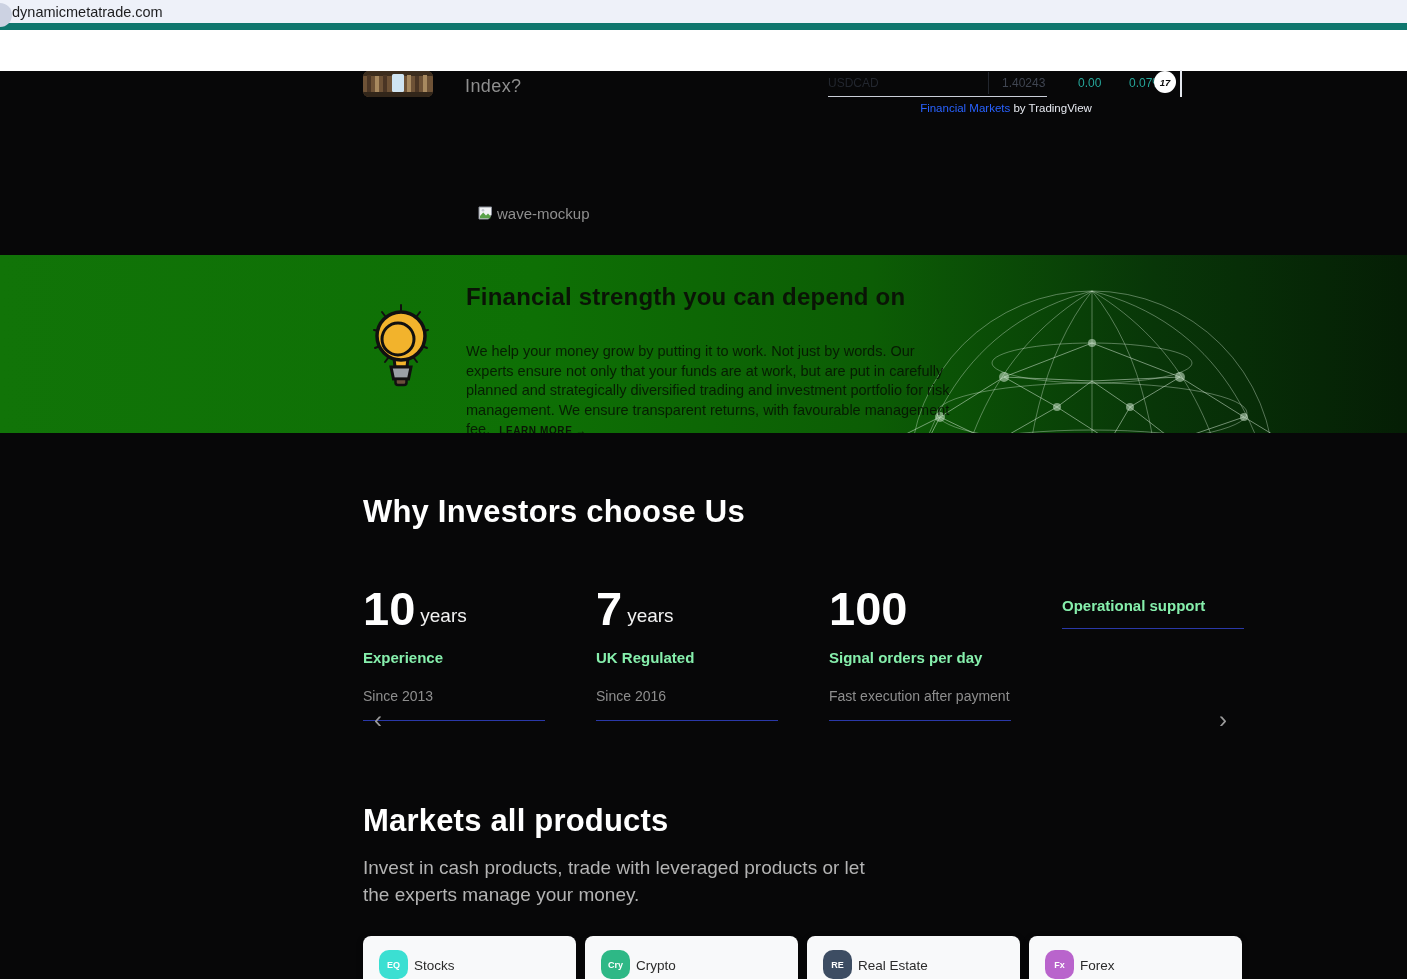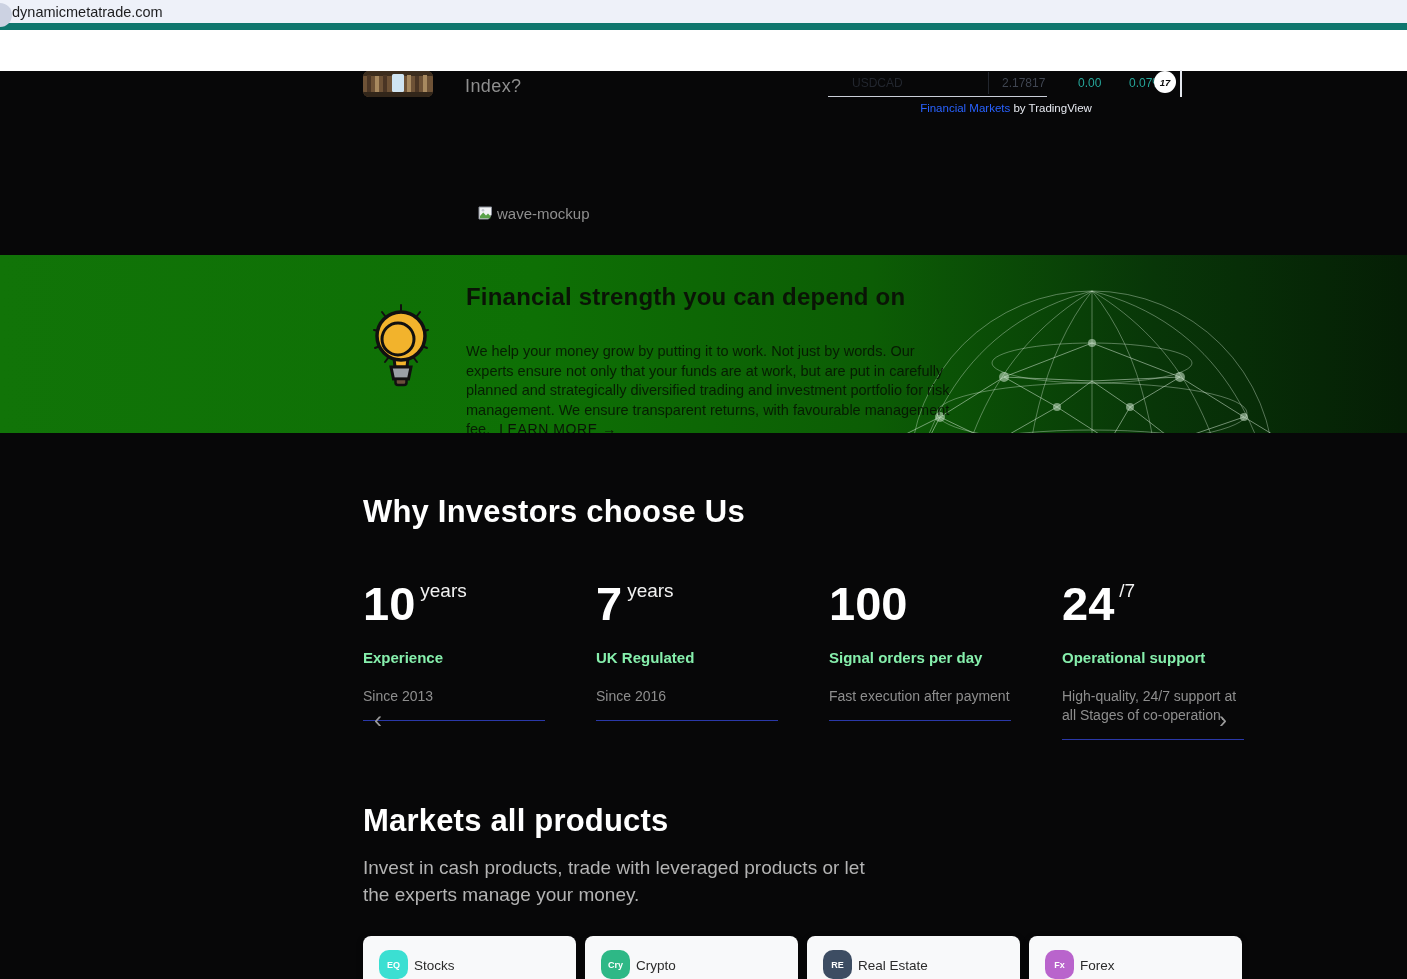--- a/index.html
+++ b/index.html
@@ -29,21 +29,21 @@
     border-radius:6px; overflow:hidden;
   }
   .teaser-title {
     position:absolute; left:465px; top:76px;
     font-size:18px; color:#8f8f8f; letter-spacing:0.4px;
   }
 
   
   .tv-widget { position:absolute; left:828px; top:71px; width:356px; height:48px; font-size:12px; }
   .tv-row { position:relative; height:25px; }
-  .tv-symbol { position:absolute; left:24px; top:5px; color:#22262e; }
+  .tv-symbol { position:absolute; left:0; top:5px; color:#22262e; }
   .tv-divider { position:absolute; left:160px; top:1px; width:1px; height:22px; background:#22262e; }
   .tv-price { position:absolute; left:174px; top:5px; color:#3f4551; }
   .tv-change { position:absolute; left:250px; top:5px; color:#26a69a; }
   .tv-pct { position:absolute; left:301px; top:5px; color:#26a69a; }
   .tv-logo {
     position:absolute; left:326px; top:0; width:22px; height:22px; border-radius:50%;
     background:#ffffff; color:#0b0b0b; font-weight:bold; font-size:9.5px;
     display:flex; align-items:center; justify-content:center; font-style:italic;
   }
   .tv-vline { position:absolute; left:352px; top:-1px; width:2px; height:27px; background:#e4e7ee; }
@@ -58,33 +58,33 @@
   
   .greenband {
     position:absolute; left:0; top:255px; width:1407px; height:178px; overflow:hidden;
     background:linear-gradient(90deg,#117408 0%,#0e7005 38%,#0c5d05 62%,#083608 82%,#051e05 100%);
   }
   .globe { position:absolute; left:852px; top:0; }
   .bulb { position:absolute; left:372px; top:48px; }
   .gs-content { position:absolute; left:466px; top:28px; width:500px; }
   .gs-content h2 { font-size:24px; font-weight:700; color:#0a1406; letter-spacing:0.2px; margin-bottom:31px; }
   .gs-content p { font-size:14.5px; line-height:19.5px; color:rgba(5,14,3,0.82); }
-  .gs-cta { font-size:14px; font-weight:400; letter-spacing:0.6px; color:#0a1406; margin-left:9px; cursor:pointer; white-space:nowrap;margin-top:29px; }
+  .gs-cta { font-size:10px; font-weight:700; letter-spacing:0.6px; color:#0a1406; margin-left:9px; cursor:pointer; white-space:nowrap;margin-top:29px; }
 
   
   .why-heading, .explore-heading {
     position:absolute; left:363px; color:#ffffff;
     font-size:31px; font-weight:800; letter-spacing:0.2px;
   }
   .why-heading { top:494px; }
   .stats { position:absolute; left:363px; top:580px; width:900px; }
   .stat { position:absolute; top:0; width:182px; }
   .stat:nth-child(1){ left:0; } .stat:nth-child(2){ left:233px; }
   .stat:nth-child(3){ left:466px; } .stat:nth-child(4){ left:699px; }
-  .stat-valrow { display:flex; height:52px; }
+  .stat-valrow { display:flex; align-items:flex-end; height:52px; }
   .stat-value { font-size:47px; font-weight:800; color:#ffffff; line-height:47px; }
   .stat-suffix { font-size:19px; color:#f2f2f2; margin-left:5px; padding-bottom:5px; }
   .stat-title { margin-top:17px; font-size:15px; font-weight:700; color:#86efac; }
   .stat-desc { margin-top:21px; font-size:14px; line-height:19px; color:#8e8e8e; }
   .stat-line { margin-top:14px; border-top:1px solid #2a38a8; }
   .carousel-prev, .carousel-next {
     position:absolute; font-size:24px; color:#9a9a9a; cursor:pointer; line-height:20px;
   }
   .carousel-prev { left:374px; top:710px; }
   .carousel-next { left:1219px; top:710px; }
@@ -130,21 +130,21 @@
     <rect x="29" y="3" width="12" height="18" rx="1.5" fill="#cfe4f2"></rect>
     <rect x="0" y="21" width="70" height="5" fill="#32261a"></rect>
   </svg>
 </div>
 <div class="teaser-title">Index?</div>
 
 <div class="tv-widget">
   <div class="tv-row">
     <span class="tv-symbol">USDCAD</span>
     <span class="tv-divider"></span>
-    <span class="tv-price">2.17817</span>
+    <span class="tv-price">1.40243</span>
     <span class="tv-change">0.00</span>
     <span class="tv-pct">0.07%</span>
     <span class="tv-logo">17</span>
     <span class="tv-vline"></span>
   </div>
   <div class="tv-underline"></div>
   <div class="tv-attrib"><a>Financial Markets</a><span> by TradingView</span></div>
 </div>
 
 <div class="wavebox">
@@ -261,26 +261,21 @@
   <div class="stat">
     <div class="stat-valrow">
       <span class="stat-value">100</span>
       <span class="stat-suffix"></span>
     </div>
     <div class="stat-title">Signal orders per day</div>
     <div class="stat-desc">Fast execution after payment</div>
     <div class="stat-line"></div>
   </div>
   <div class="stat">
-    <div class="stat-valrow">
-      <span class="stat-value">24</span>
-      <span class="stat-suffix">/7</span>
-    </div>
     <div class="stat-title">Operational support</div>
-    <div class="stat-desc">High-quality, 24/7 support at all Stages of co-operation.</div>
     <div class="stat-line"></div>
   </div>
 </div>
 <div class="carousel-prev">‹</div>
 <div class="carousel-next">›</div>
 
 <h2 class="explore-heading">Markets all products</h2>
 <div class="explore-desc">Invest in cash products, trade with leveraged products or let the experts manage your money.</div>
 
 <div class="cards">

